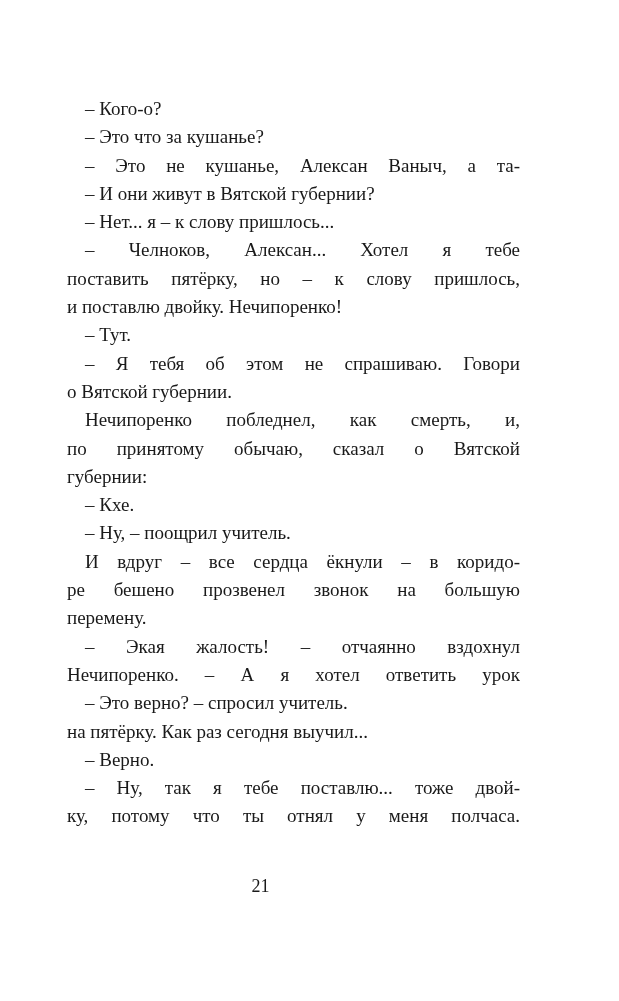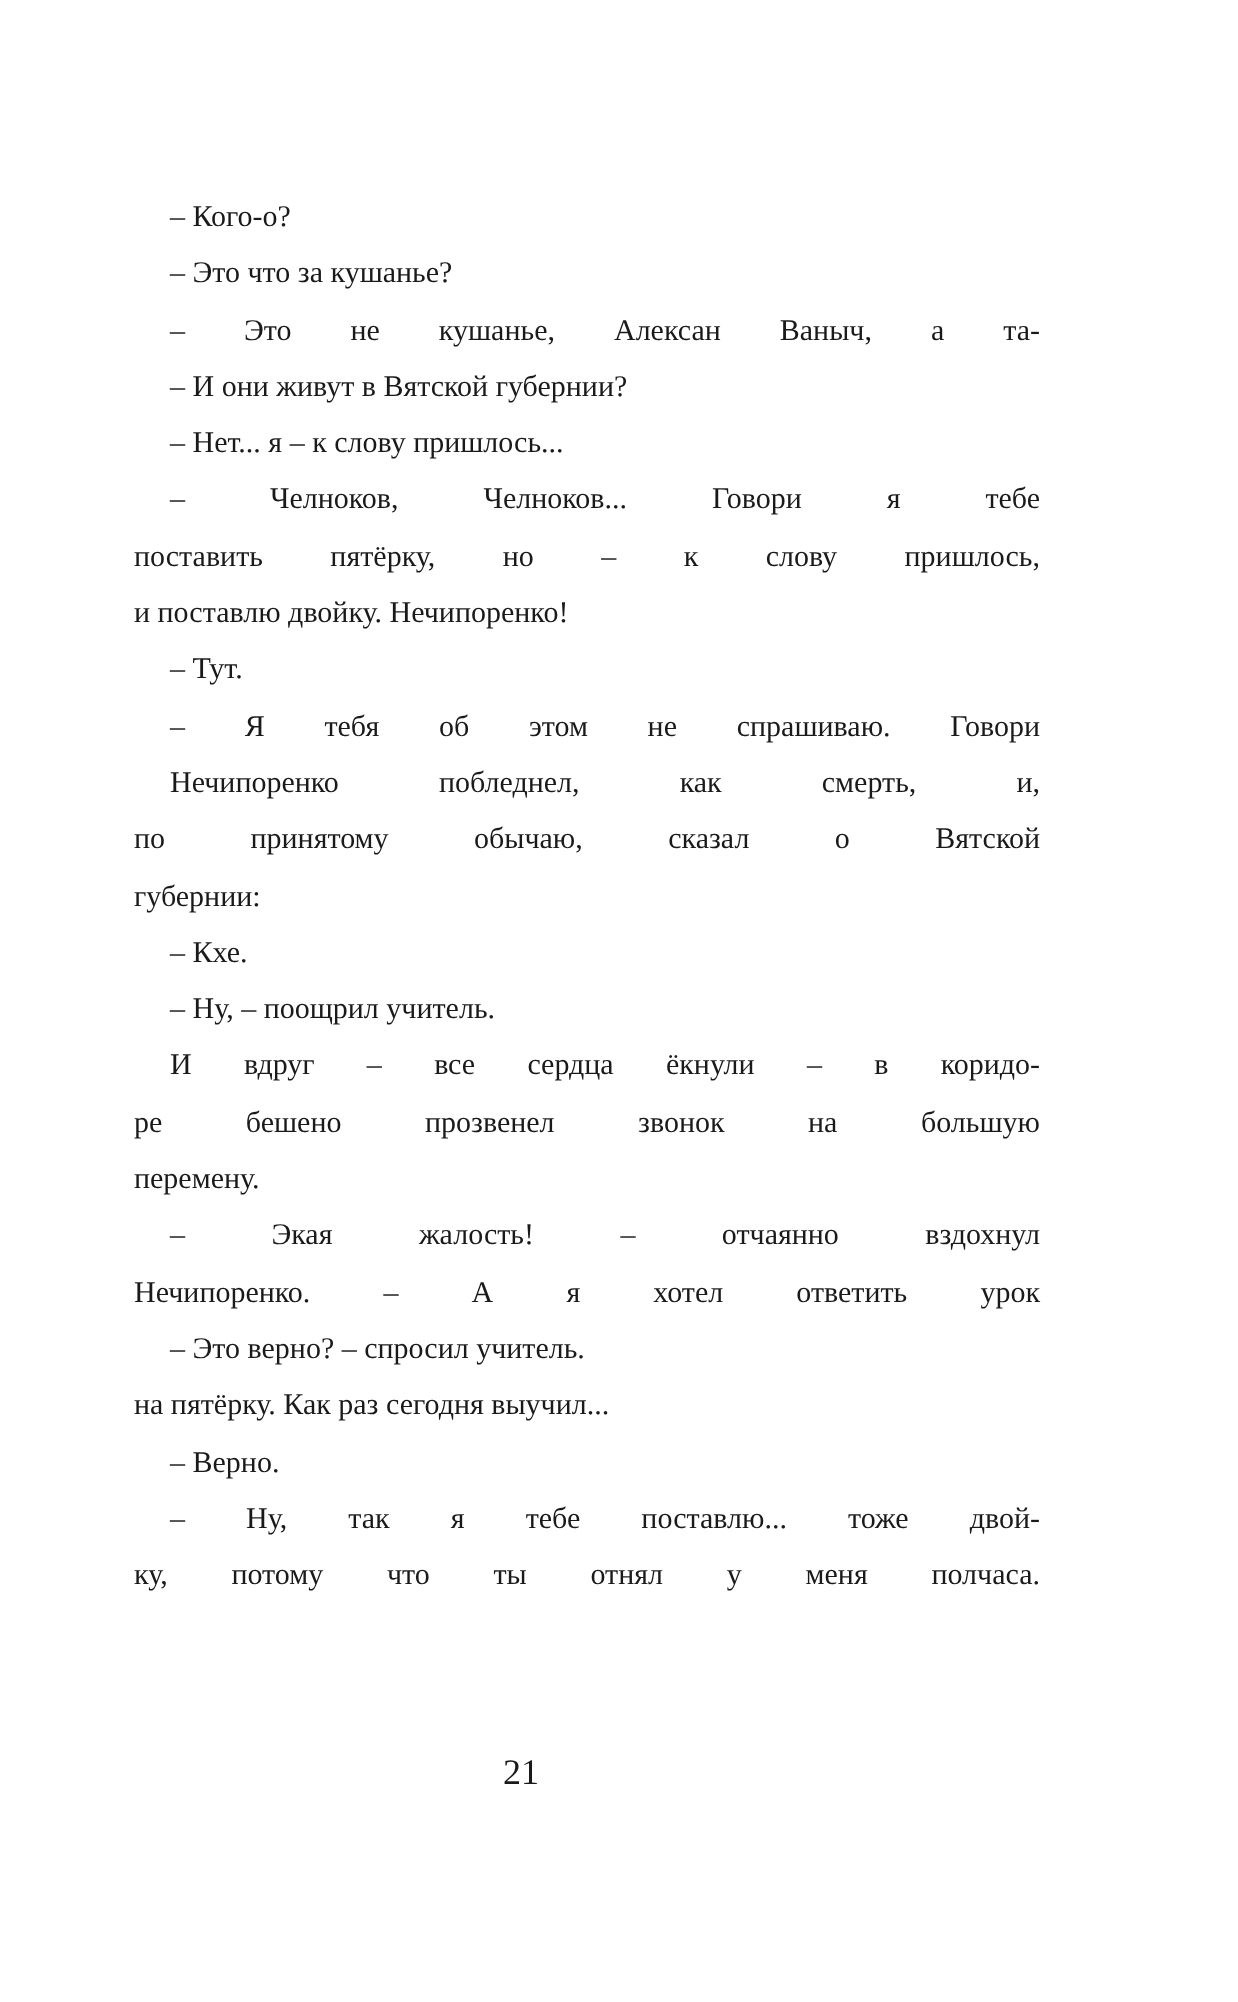--- a/index.html
+++ b/index.html
@@ -1,45 +1,46 @@
 <!DOCTYPE html>
 <html><head>
 <meta charset="utf-8">
 <style>
   html, body { margin: 0; padding: 0; background: #ffffff; }
   body { width: 619px; height: 1001px; position: relative; overflow: hidden; }
   .page {
     position: absolute; left: 67px; top: 95px; width: 453px;
     font-family: "Liberation Serif", "DejaVu Serif", serif;
-    font-size: 15px; line-height: 28.3px; color: #1a1a1a;
+    font-size: 19px; line-height: 28.3px; color: #1a1a1a;
   }
   .line { display: block; white-space: nowrap; height: 28.3px; }
   .indent { padding-left: 18px; }
   .justify { text-align: justify; text-align-last: justify; white-space: normal; }
   .pagenum {
     position: absolute; left: 0; width: 521px; top: 876px;
     text-align: center;
     font-family: "Liberation Serif", "DejaVu Serif", serif;
     font-size: 18px; color: #1a1a1a;
   }
 </style>
 </head>
 <body>
 
 <div class="page">
   <span class="line indent">– Кого-о?</span>
   <span class="line indent">– Это что за кушанье?</span>
   <span class="line indent justify">– Это не кушанье, Алексан Ваныч, а та-</span>
   <span class="line indent">– И они живут в Вятской губернии?</span>
   <span class="line indent">– Нет... я – к слову пришлось...</span>
-  <span class="line indent justify">– Челноков, Челноков... Говори я тебе</span>
+  <span class="line indent justify">– Челноков, Алексан... Хотел я тебе</span>
   <span class="line justify">поставить пятёрку, но – к слову пришлось,</span>
   <span class="line">и поставлю двойку. Нечипоренко!</span>
   <span class="line indent">– Тут.</span>
   <span class="line indent justify">– Я тебя об этом не спрашиваю. Говори</span>
+  <span class="line">о Вятской губернии.</span>
   <span class="line indent justify">Нечипоренко побледнел, как смерть, и,</span>
   <span class="line justify">по принятому обычаю, сказал о Вятской</span>
   <span class="line">губернии:</span>
   <span class="line indent">– Кхе.</span>
   <span class="line indent">– Ну, – поощрил учитель.</span>
   <span class="line indent justify">И вдруг – все сердца ёкнули – в коридо-</span>
   <span class="line justify">ре бешено прозвенел звонок на большую</span>
   <span class="line">перемену.</span>
   <span class="line indent justify">– Экая жалость! – отчаянно вздохнул</span>
   <span class="line justify">Нечипоренко. – А я хотел ответить урок</span>

